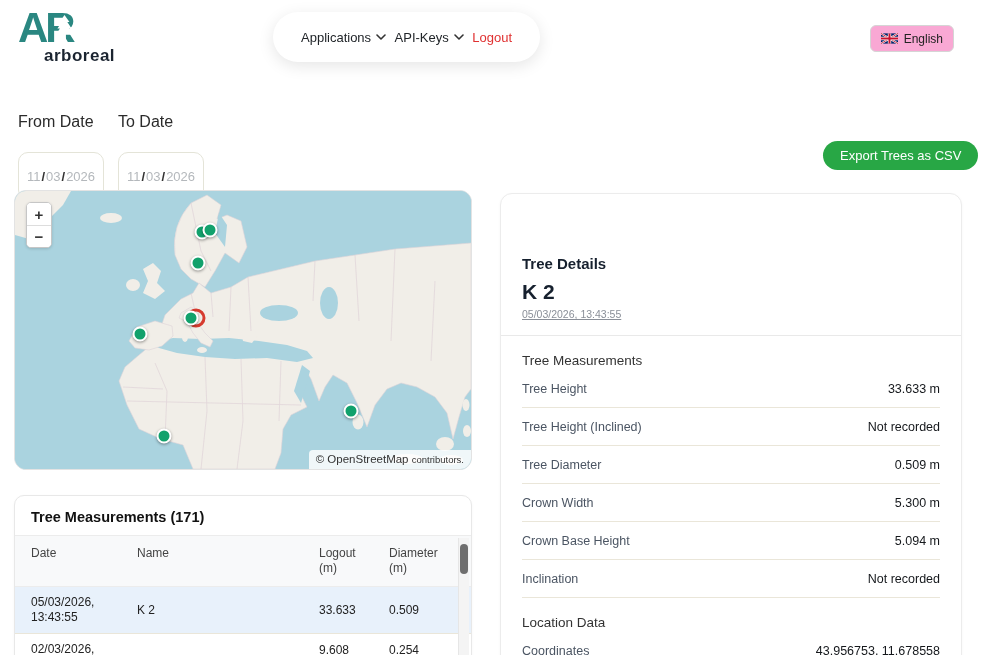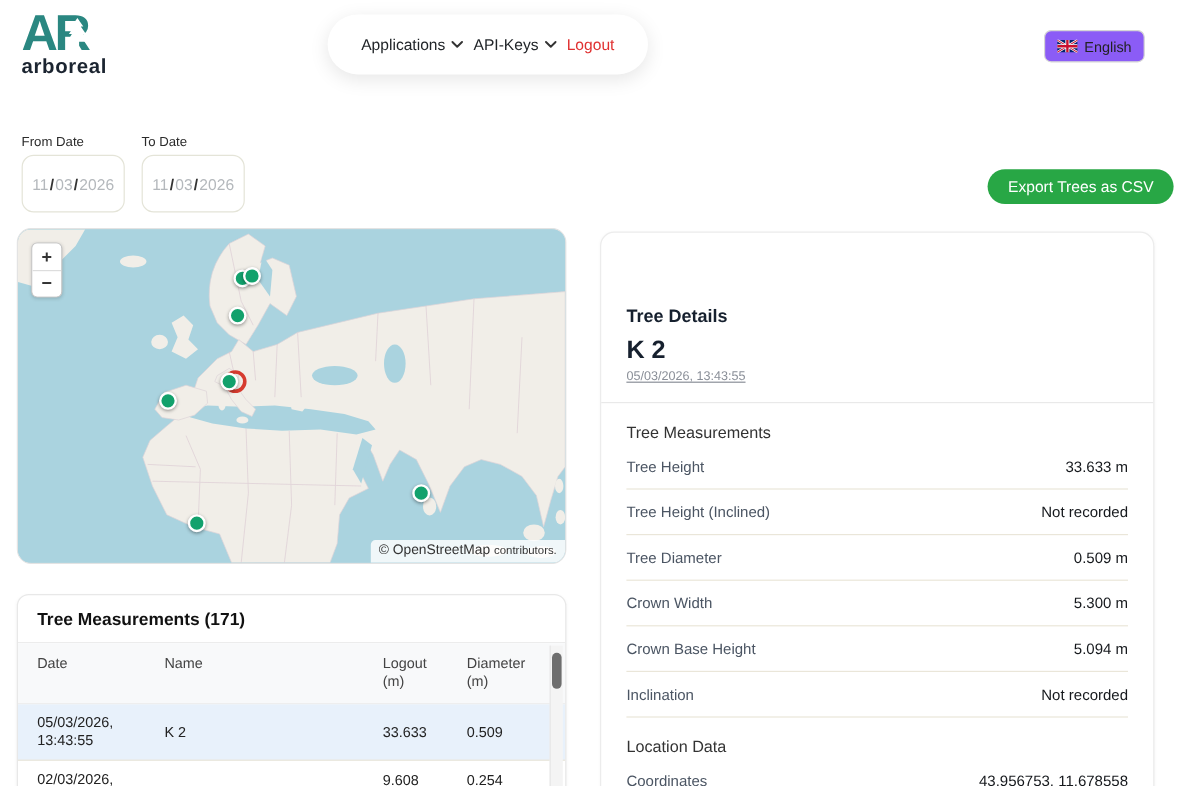--- a/index.html
+++ b/index.html
@@ -5,34 +5,34 @@
   * { margin:0; padding:0; box-sizing:border-box; }
   html,body { background:#fff; }
   body { font-family:"Liberation Sans", sans-serif; }
   .page { position:relative; width:1000px; height:655px; overflow:hidden; background:#fff; }
 
   
   .logo { position:absolute; left:18px; top:8px; cursor:pointer; }
   .logo-mark { position:relative; width:80px; height:40px; }
   .logo-ar { font-size:42px; font-weight:800; letter-spacing:-3px; color:#2a8781; line-height:40px; }
   .logo-tree { position:absolute; left:38px; top:6px; }
-  .logo-word { font-size:17px; font-weight:600; color:#1b2430; letter-spacing:.5px; margin-top:-2px; }
+  .logo-word { font-size:17px; font-weight:600; color:#1b2430; letter-spacing:.5px; margin-top:-2px;margin-left:26px; }
 
   .nav-pill { position:absolute; left:273px; top:12px; width:267px; height:50px; background:#fff;
               border-radius:25px; box-shadow:0 4px 16px rgba(0,0,0,.10);
               display:flex; align-items:center; justify-content:space-between; padding:0 28px; }
   .nav-item { display:flex; align-items:center; gap:5px; font-size:13px; color:#212529; cursor:pointer; white-space:nowrap; }
   .nav-item.logout { color:#e03131; }
 
   .lang-btn { position:absolute; top:25px; right:46px; height:27px; display:flex; align-items:center; gap:6px;
-              padding:0 10px; border:1px solid #d5d5d5; border-radius:6px; background:#8b5cf6; font-size:12px; color:#222; cursor:pointer; }
+              padding:0 10px; border:1px solid #d5d5d5; border-radius:6px; background:#f9a8d4; font-size:12px; color:#222; cursor:pointer; }
 
   
   .filters { position:absolute; top:113px; left:18px; display:flex; gap:14px; }
-  .filter-label { font-size:11px; color:#2b2b2b; margin-bottom:4px; }
+  .filter-label { font-size:16px; color:#2b2b2b; margin-bottom:21px; }
   .date-box { width:86px; height:48px; border:1px solid #e4e4d8; border-radius:10px; background:#fff;
               display:flex; align-items:center; justify-content:center; font-size:13px; color:#b4b8bc; cursor:text; }
   .date-sep { color:#333; font-weight:700; padding:0 1px; }
 
   .export-btn { position:absolute; top:141px; left:823px; height:29px; padding:0 17px; background:#28a745;
                 color:#fff; border:none; border-radius:15px; font-size:13px; cursor:pointer; }
 
   
   .map-card { position:absolute; left:14px; top:190px; width:458px; height:280px; border-radius:12px;
               overflow:hidden; border:1px solid #e3e3e3; background:#aad3df; cursor:grab; }

